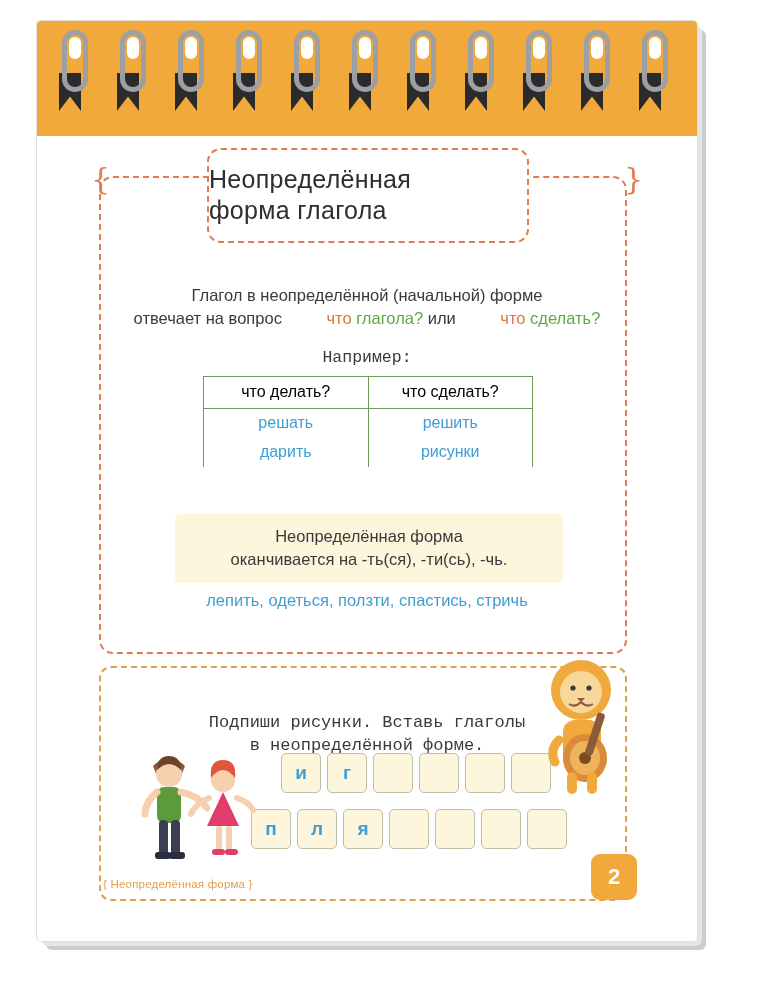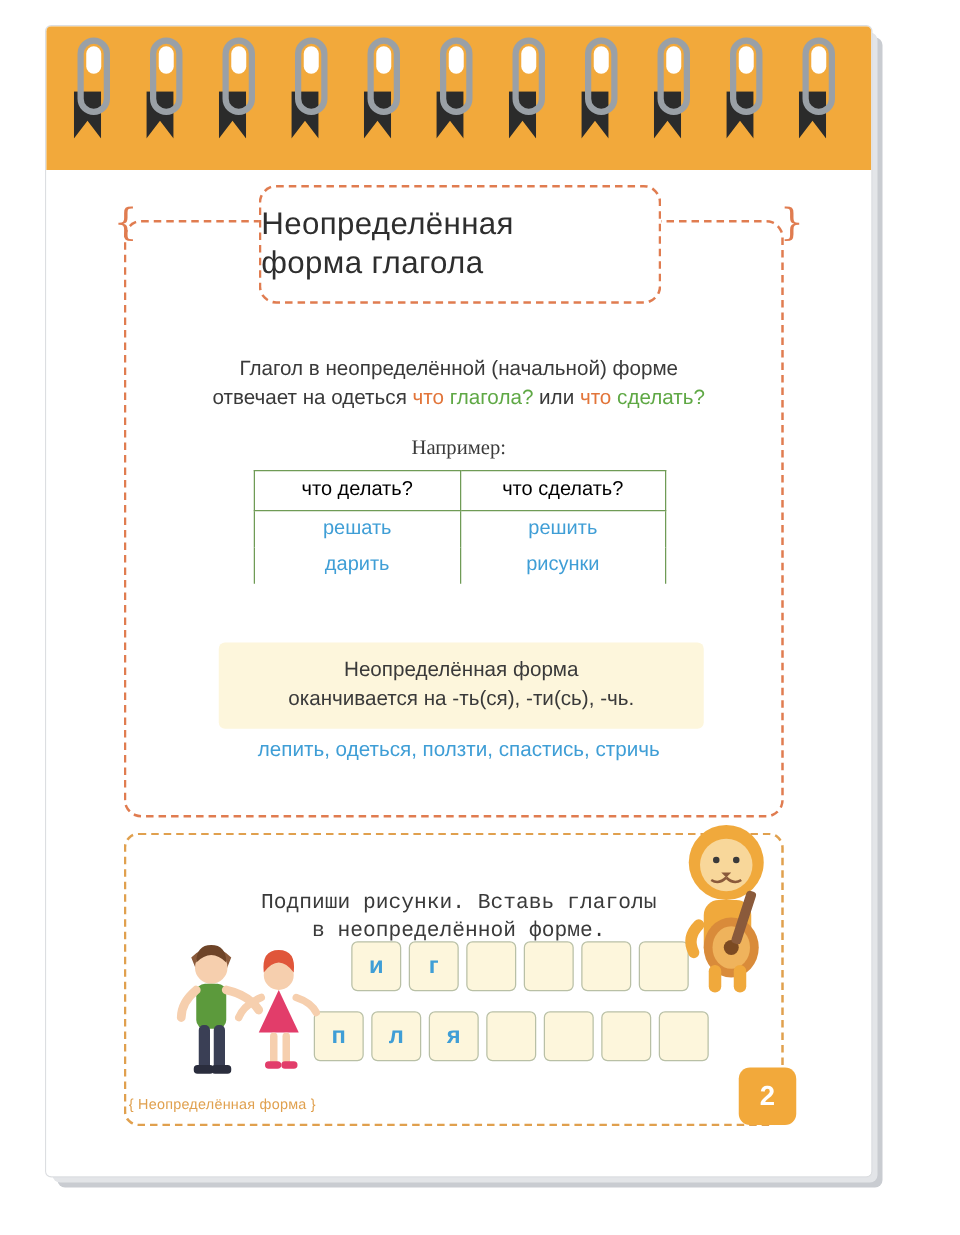--- a/index.html
+++ b/index.html
@@ -143,30 +143,30 @@
     position: absolute;
     left: 0;
     top: 148px;
     width: 100%;
     text-align: center;
     font-family: "Liberation Sans", sans-serif;
     font-size: 16.5px;
     color: #3a3a3a;
     line-height: 1.42;
   }
-  .q-orange { color: #e2753a; }
+  .q-orange { color: #e2753a; margin-left: 40px; }
   .q-green  { color: #5fa845; }
 
   .example-label {
     position: absolute;
     left: 0;
     top: 212px;
     width: 100%;
     text-align: center;
-    font-family: Liberation Serif, serif;
+    font-family: Liberation Mono, monospace;
     font-size: 16.5px;
     color: #3a3a3a;
   }
 
   table.vtable {
     position: absolute;
     left: 166px;
     top: 240px;
     width: 330px;
     border-collapse: collapse;
@@ -328,21 +328,21 @@
     <div class="dashed-box"></div>
 
     <div class="title-box">
       <div class="line">Неопределённая</div>
       <div class="line">форма глагола</div>
     </div>
 
     <div class="intro">
       <div>Глагол в неопределённой (начальной) форме</div>
       <div>
-        <span>отвечает на одеться </span><span class="q-orange">что</span><span class="q-green"> глагола?</span><span> или </span><span class="q-orange">что</span><span class="q-green"> сделать?</span>
+        <span>отвечает на вопрос </span><span class="q-orange">что</span><span class="q-green"> глагола?</span><span> или </span><span class="q-orange">что</span><span class="q-green"> сделать?</span>
       </div>
     </div>
 
     <div class="example-label">Например:</div>
 
     <table class="vtable">
       <tbody>
           <tr>
         <td class="head">что делать?</td>
         <td class="head">что сделать?</td>

